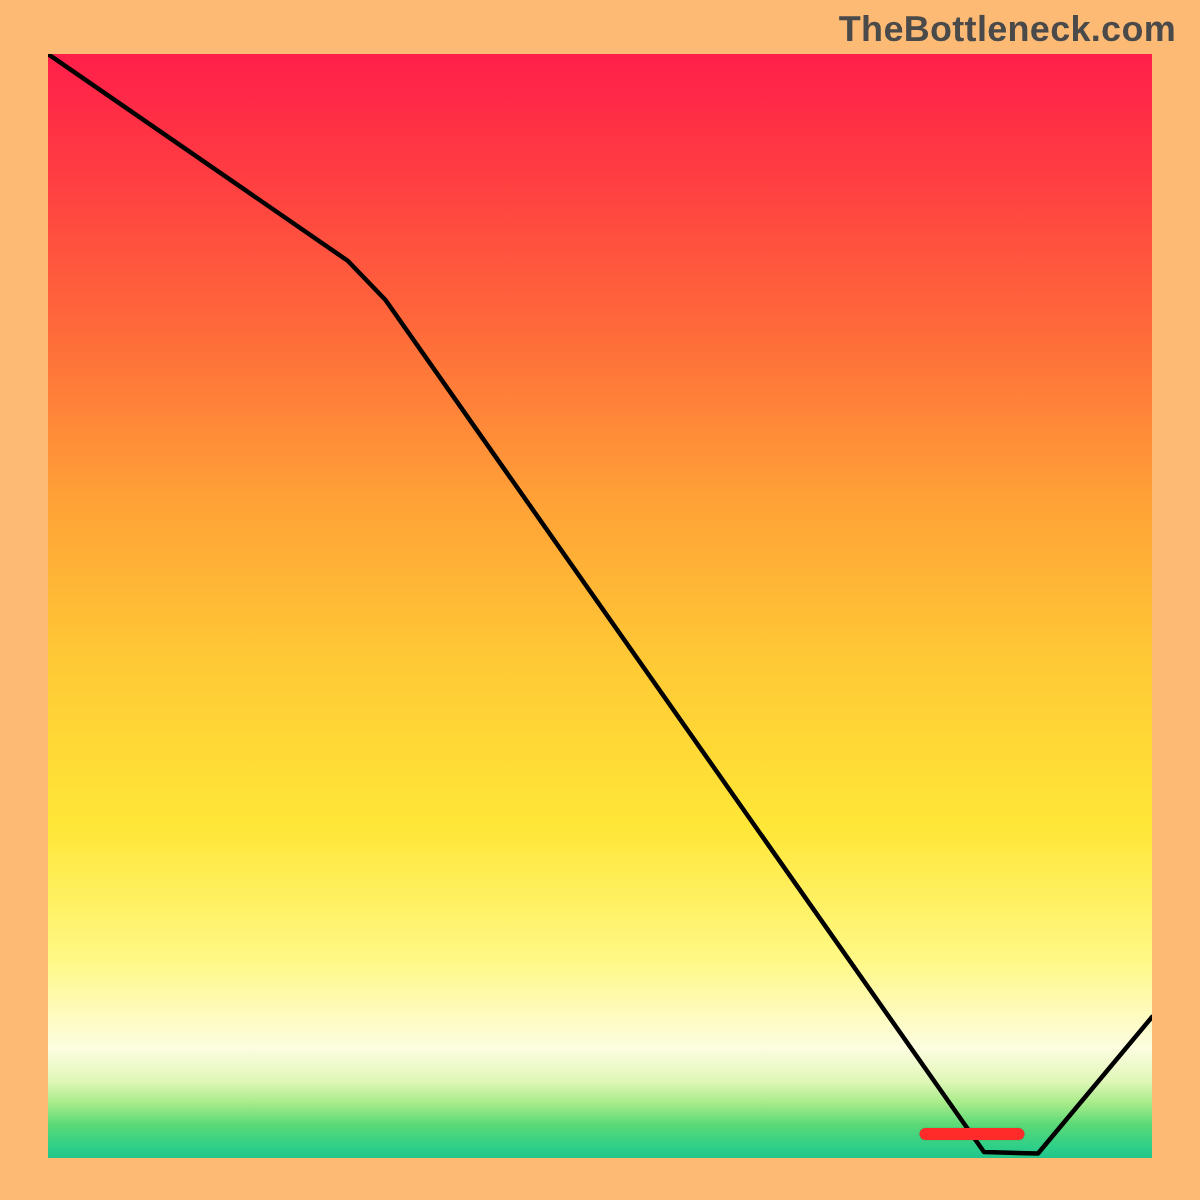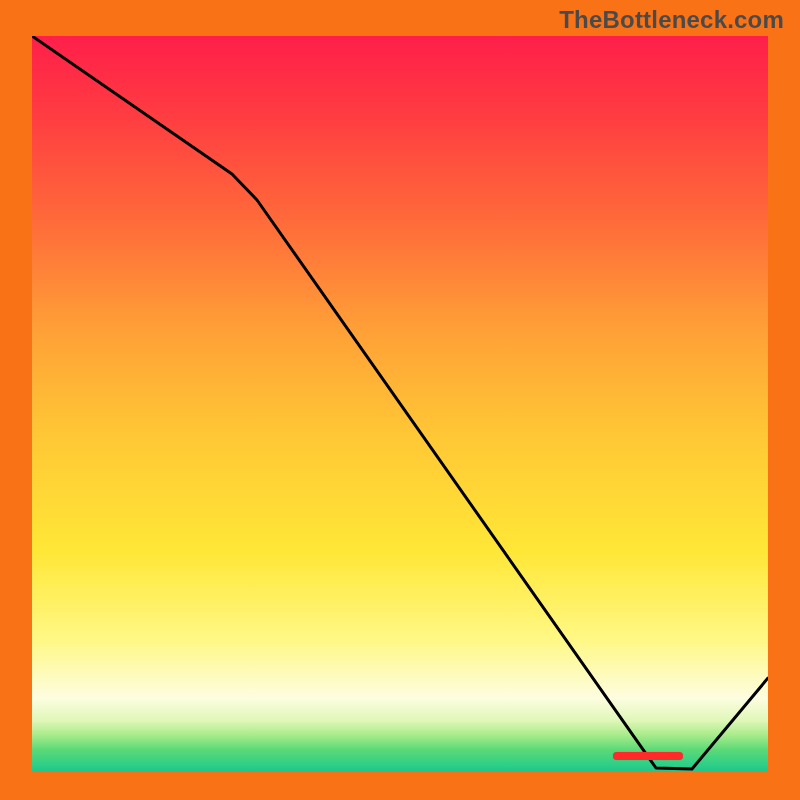--- a/index.html
+++ b/index.html
@@ -8,21 +8,21 @@
     width: 800px;
     height: 800px;
     background: #ffffff;
     font-family: Arial, Helvetica, sans-serif;
     overflow: hidden;
   }
   .stage {
     position: relative;
     width: 800px;
     height: 800px;
-    background: #f97316;
+    background: #fdba74;
   }
   .watermark {
     position: absolute;
     top: 6px;
     right: 16px;
     color: #4a4a4a;
     font-size: 24px;
     font-weight: 600;
     letter-spacing: 0.2px;
     z-index: 10;

